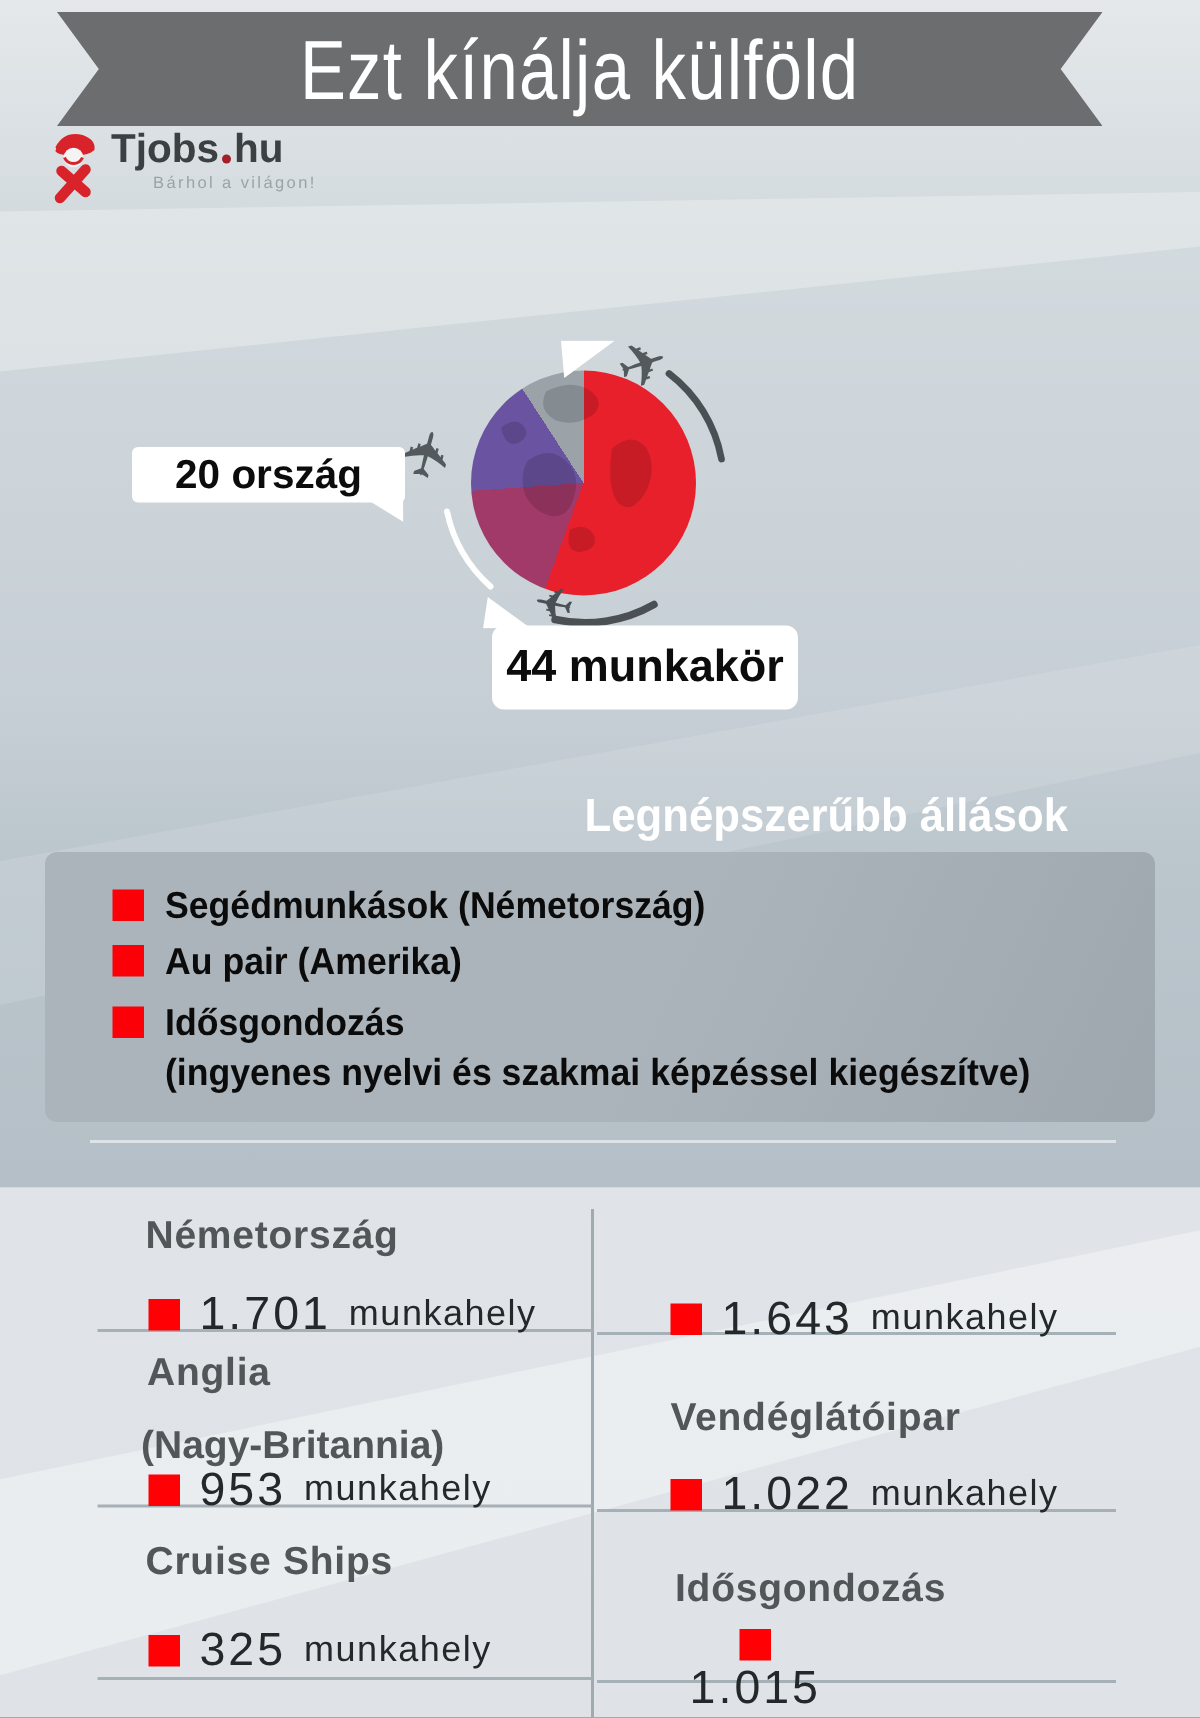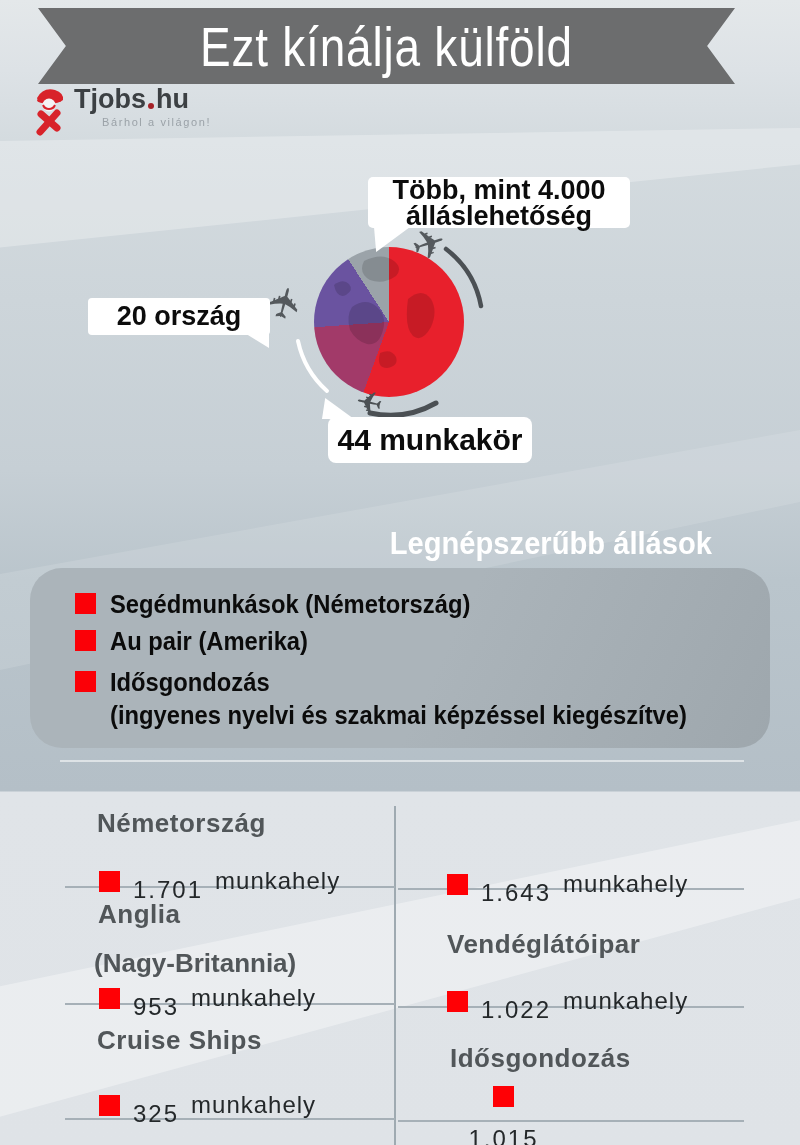--- a/index.html
+++ b/index.html
@@ -37,30 +37,30 @@
   .plane{position:absolute;color:#54595d;pointer-events:none;line-height:1;}
   .plane-a{left:412px;top:224px;font-size:40px;transform:rotate(-18deg);}
   .plane-b{left:268px;top:282px;font-size:42px;transform:rotate(-75deg);}
   .plane-c{left:356px;top:386px;font-size:32px;transform:rotate(192deg);color:#4b5054;}
 
   .bubble{position:absolute;background:#fff;color:#0c0c0c;font-weight:700;
           display:flex;flex-direction:column;align-items:center;justify-content:center;}
   .bubble-jobs{left:368px;top:177px;width:262px;height:51px;border-radius:5px;
           font-size:27px;line-height:26px;text-align:center;}
   .bubble-countries{left:88px;top:298px;width:182px;height:37px;border-radius:4px;font-size:27px;}
-  .bubble-roles{left:328px;top:417px;width:204px;height:46px;border-radius:8px;font-size:30px;}
+  .bubble-roles{left:328px;top:417px;width:204px;height:56px;border-radius:8px;font-size:30px;}
   .tail{position:absolute;background:#fff;}
   .tail-jobs{left:374px;top:227px;width:36px;height:25px;clip-path:polygon(0 0,100% 0,6% 100%);}
   .tail-countries{left:243px;top:332px;width:26px;height:16px;clip-path:polygon(0 0,100% 0,100% 100%);}
   .tail-roles{left:322px;top:398px;width:32px;height:21px;clip-path:polygon(0 100%,100% 100%,10% 0);}
 
   
   .popular-title{position:absolute;left:300px;top:526px;width:412px;text-align:right;
           color:#fff;font-size:31px;font-weight:700;transform:scaleX(.94);transform-origin:right;}
-  .gray-box{position:absolute;left:30px;top:568px;width:740px;height:180px;border-radius:32px;
+  .gray-box{position:absolute;left:30px;top:568px;width:740px;height:180px;border-radius:8px;
           background:linear-gradient(115deg,#abb4ba 55%,#9ea7ad 100%);
           padding:22px 30px 0 45px;box-sizing:border-box;}
   .pop-item{display:flex;align-items:flex-start;margin-bottom:9px;color:#0b0b0b;
           font-weight:700;font-size:25px;line-height:28px;}
   .pop-item .sq{flex:0 0 auto;width:21px;height:21px;background:#fb0007;margin:3px 14px 0 0;}
   .pop-text{transform:scaleX(.95);transform-origin:left;white-space:nowrap;}
   .pop-third{margin-top:13px;}
   .pop-sub{margin:-4px 0 0 35px;color:#0b0b0b;font-weight:700;font-size:25px;
           transform:scaleX(.95);transform-origin:left;white-space:nowrap;}
   .box-divider{position:absolute;left:60px;top:760px;width:684px;height:2px;
@@ -71,21 +71,21 @@
   .hline{position:absolute;height:2px;background:#a6b0b7;}
   .hl-l1{left:65px;top:886px;width:330px;}  .hl-r1{left:398px;top:888px;width:346px;}
   .hl-l2{left:65px;top:1003px;width:330px;} .hl-r2{left:398px;top:1006px;width:346px;}
   .hl-l3{left:65px;top:1118px;width:330px;} .hl-r3{left:398px;top:1120px;width:346px;}
 
   .stat-h{position:absolute;color:#515659;font-weight:700;font-size:26px;line-height:36px;
           letter-spacing:.5px;white-space:nowrap;}
   .stat-sub{position:absolute;color:#515659;font-weight:700;font-size:26px;white-space:nowrap;margin-top:14px;}
   .stat-row{position:absolute;display:flex;align-items:center;white-space:nowrap;}
   .stat-row .sq{width:21px;height:21px;background:#ff0005;margin-right:13px;}
-  .stat-val{color:#24282a;font-size:24px;letter-spacing:2px;margin-right:12px;margin-top:18px;}
+  .stat-val{color:#24282a;font-size:31px;letter-spacing:2px;margin-right:12px;}
   .stat-unit{color:#24282a;font-size:24px;letter-spacing:1px;}
 
   .h-l1{left:97px;top:805px;}  .r-l1{left:99px;top:858px;}
   .h-r1{left:447px;top:810px;} .r-r1{left:447px;top:861px;}
   .h-l2{left:98px;top:896px;}  .sub-l2{left:94px;top:934px;} .r-l2{left:99px;top:975px;}
   .h-r2{left:447px;top:926px;} .r-r2{left:447px;top:978px;}
   .h-l3{left:97px;top:1022px;} .r-l3{left:99px;top:1082px;}
   .h-r3{left:450px;top:1040px;} .r-r3{left:447px;top:1086px;flex-direction:column;}
 </style>
 </head>
@@ -142,24 +142,20 @@
     <path d="M446 249 A93 93 0 0 1 481 306" fill="none" stroke="#4b5054" stroke-width="4.5" stroke-linecap="round"></path>
     <path d="M436 403 A93 93 0 0 1 370 413" fill="none" stroke="#4b5054" stroke-width="5" stroke-linecap="round"></path>
     <path d="M327 391 A93 93 0 0 1 298 341" fill="none" stroke="#ffffff" stroke-width="4" stroke-linecap="round"></path>
   </svg>
 
   <div class="plane plane-a">✈</div>
   <div class="plane plane-b">✈</div>
   <div class="plane plane-c">✈</div>
 
   <div class="tail tail-jobs"></div>
-  <div class="bubble bubble-jobs">
-    <span>Több, mint 4.000</span>
-    <span>álláslehetőség</span>
-  </div>
   <div class="tail tail-countries"></div>
   <div class="bubble bubble-countries">20 ország</div>
   <div class="tail tail-roles"></div>
   <div class="bubble bubble-roles">44 munkakör</div>
 
   <div class="popular-title">Legnépszerűbb állások</div>
   <div class="gray-box">
     <div class="pop-item">
       <span class="sq"></span>
       <span class="pop-text">Segédmunkások (Németország)</span>

